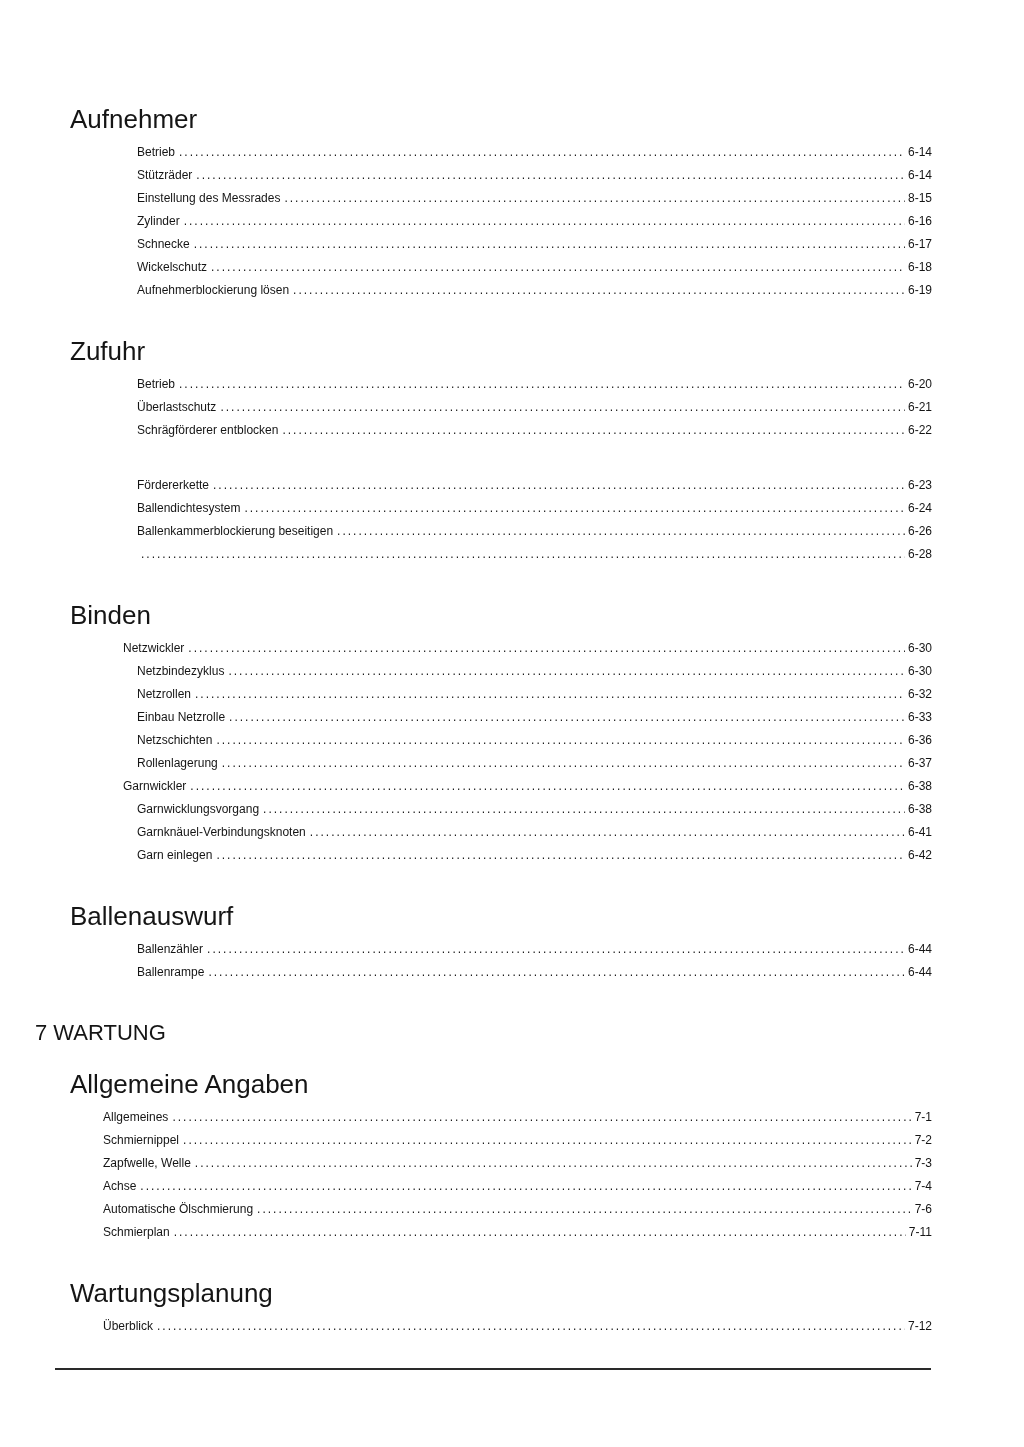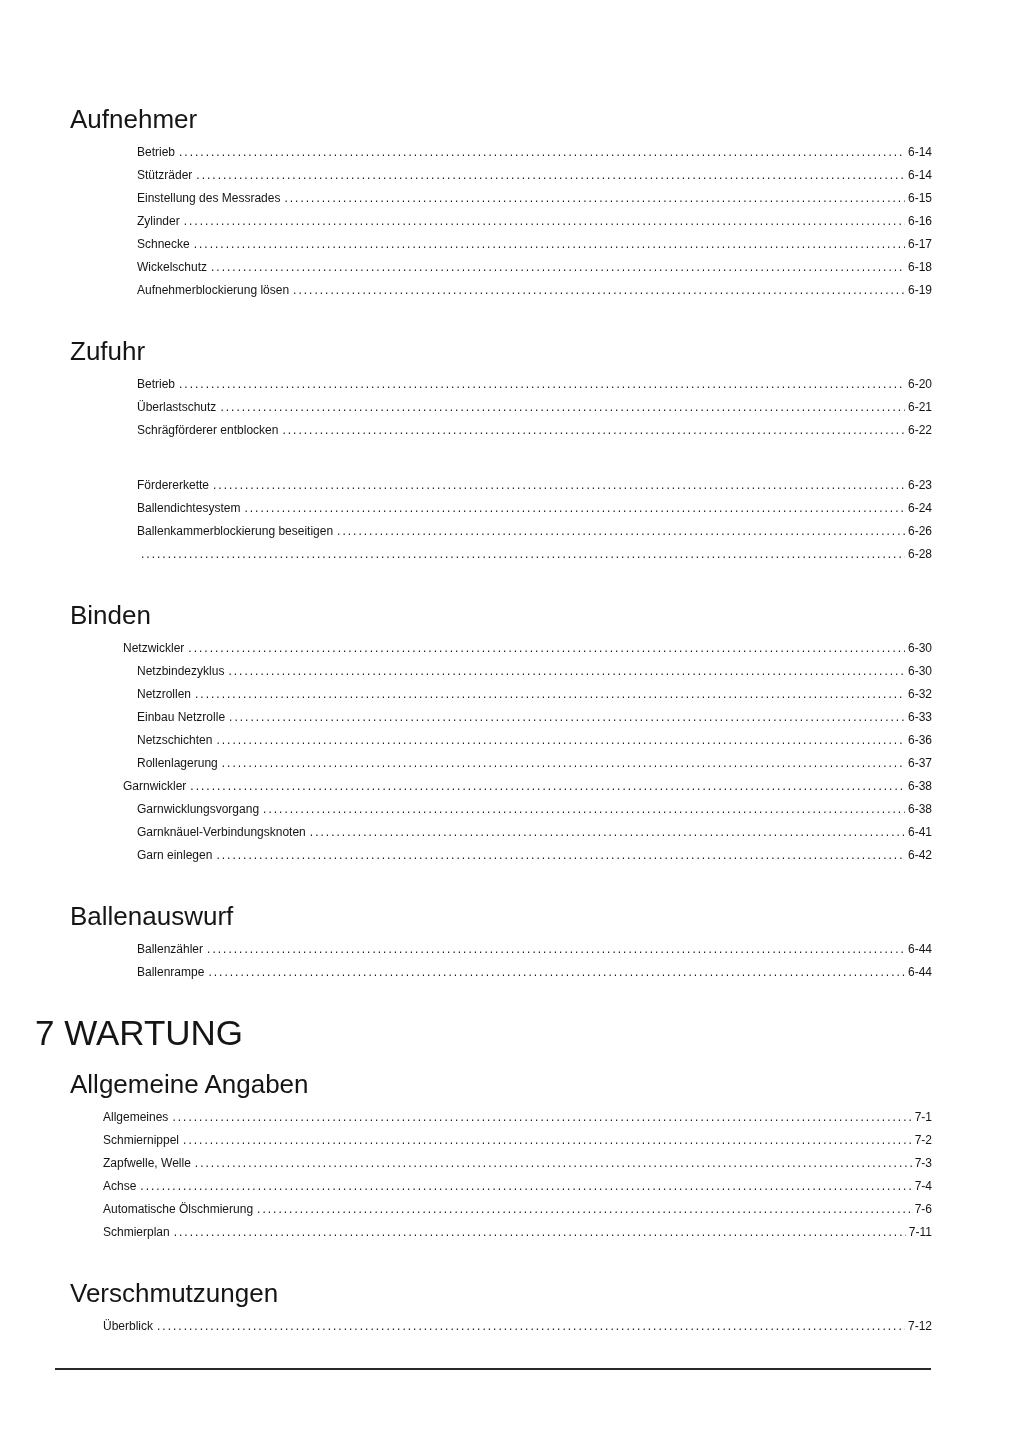--- a/index.html
+++ b/index.html
@@ -22,21 +22,21 @@
   .section:last-of-type { margin-bottom: 0; }
   .section-title {
     font-size: 26px;
     line-height: 34px;
     font-weight: 400;
     margin-bottom: 5px;
     white-space: nowrap;
   }
   .section--chapter { margin-top: 12px; margin-bottom: 4px; }
   .title-chapter {
-    font-size: 35px;
+    font-size: 22px;
     margin-left: -35px;   
     margin-bottom: 17px;
   }
   .toc-row {
     display: flex;
     align-items: baseline;
     font-size: 12px;
     line-height: 23px;
     white-space: nowrap;
   }
@@ -78,21 +78,21 @@
           <span class="pagenum">6-14</span>
         </div>
         <div class="toc-row indent-3">
           <span class="label">Stützräder</span>
           <span class="leader">........................................................................................................................................................................................................</span>
           <span class="pagenum">6-14</span>
         </div>
         <div class="toc-row indent-3">
           <span class="label">Einstellung des Messrades</span>
           <span class="leader">........................................................................................................................................................................................................</span>
-          <span class="pagenum">6-15</span>
+          <span class="pagenum">8-15</span>
         </div>
         <div class="toc-row indent-3">
           <span class="label">Zylinder</span>
           <span class="leader">........................................................................................................................................................................................................</span>
           <span class="pagenum">6-16</span>
         </div>
         <div class="toc-row indent-3">
           <span class="label">Schnecke</span>
           <span class="leader">........................................................................................................................................................................................................</span>
           <span class="pagenum">6-17</span>
@@ -243,21 +243,21 @@
           <span class="leader">........................................................................................................................................................................................................</span>
           <span class="pagenum">7-6</span>
         </div>
         <div class="toc-row indent-1">
           <span class="label">Schmierplan</span>
           <span class="leader">........................................................................................................................................................................................................</span>
           <span class="pagenum">7-11</span>
         </div>
       </section>
       <section class="section section--section">
-        <div class="section-title title-section">Verschmutzungen</div>
+        <div class="section-title title-section">Wartungsplanung</div>
         <div class="toc-row indent-1">
           <span class="label">Überblick</span>
           <span class="leader">........................................................................................................................................................................................................</span>
           <span class="pagenum">7-12</span>
         </div>
       </section>
     </div>
   <div class="bottom-rule"></div>
 </main>
 

